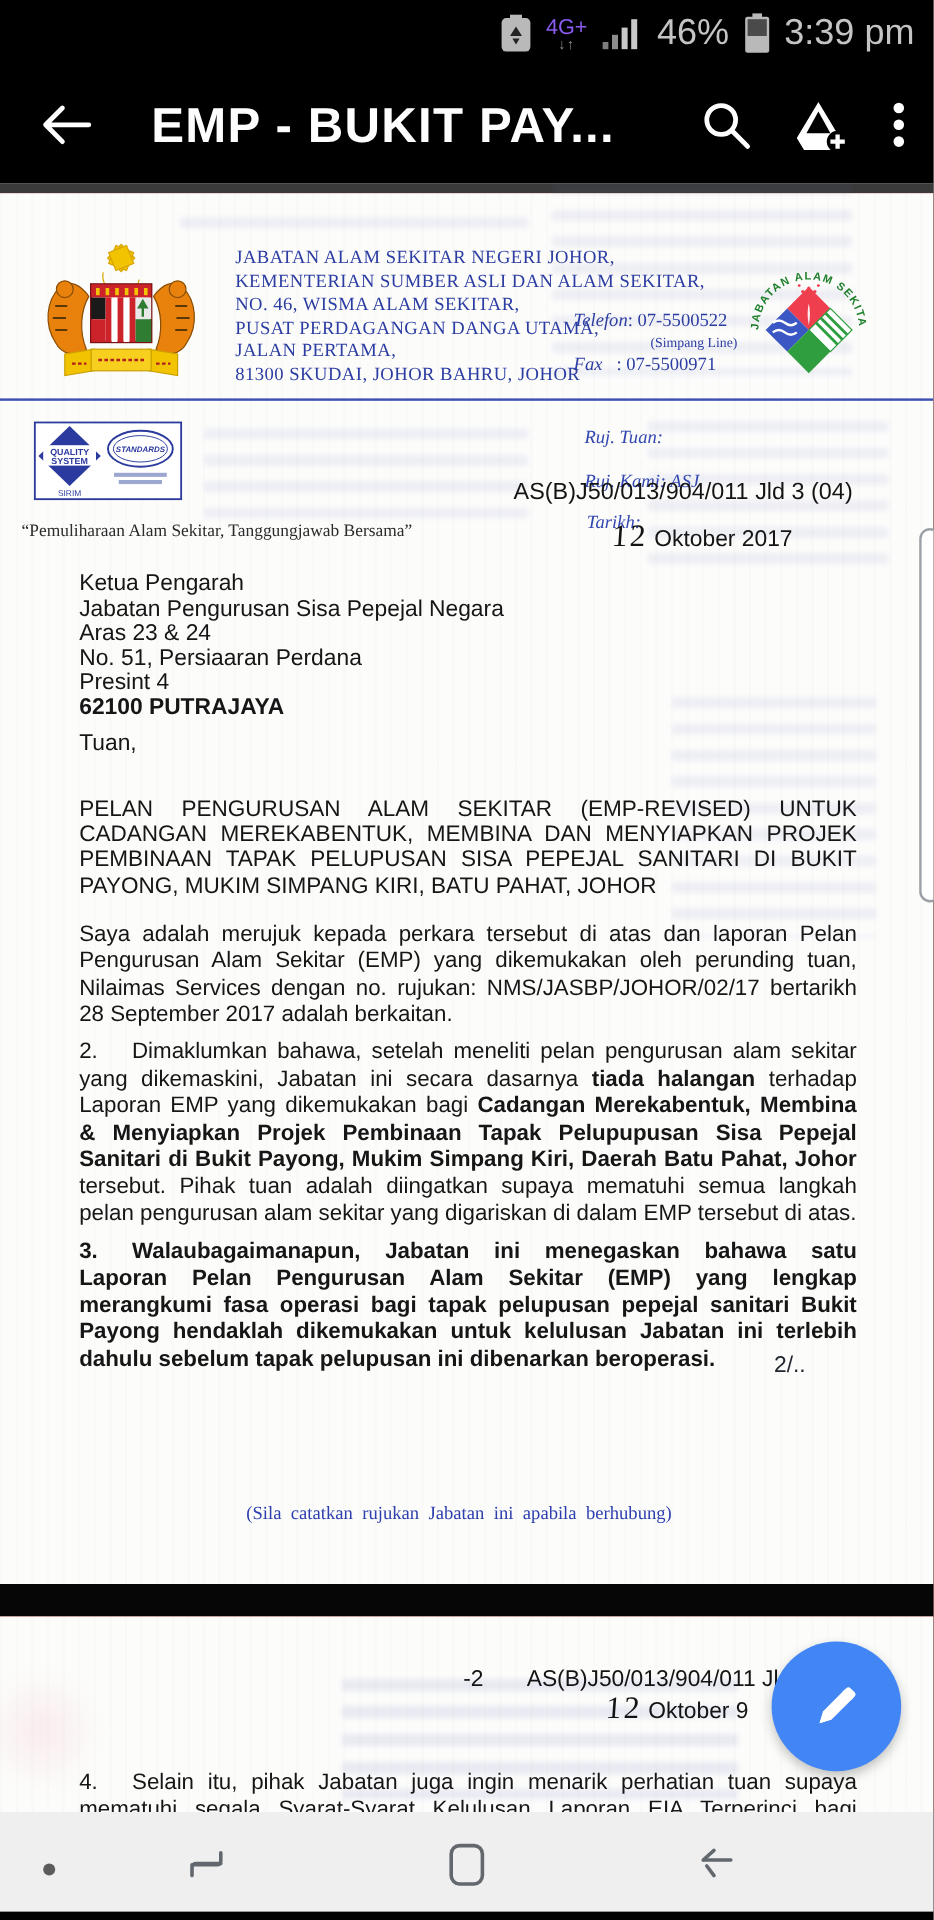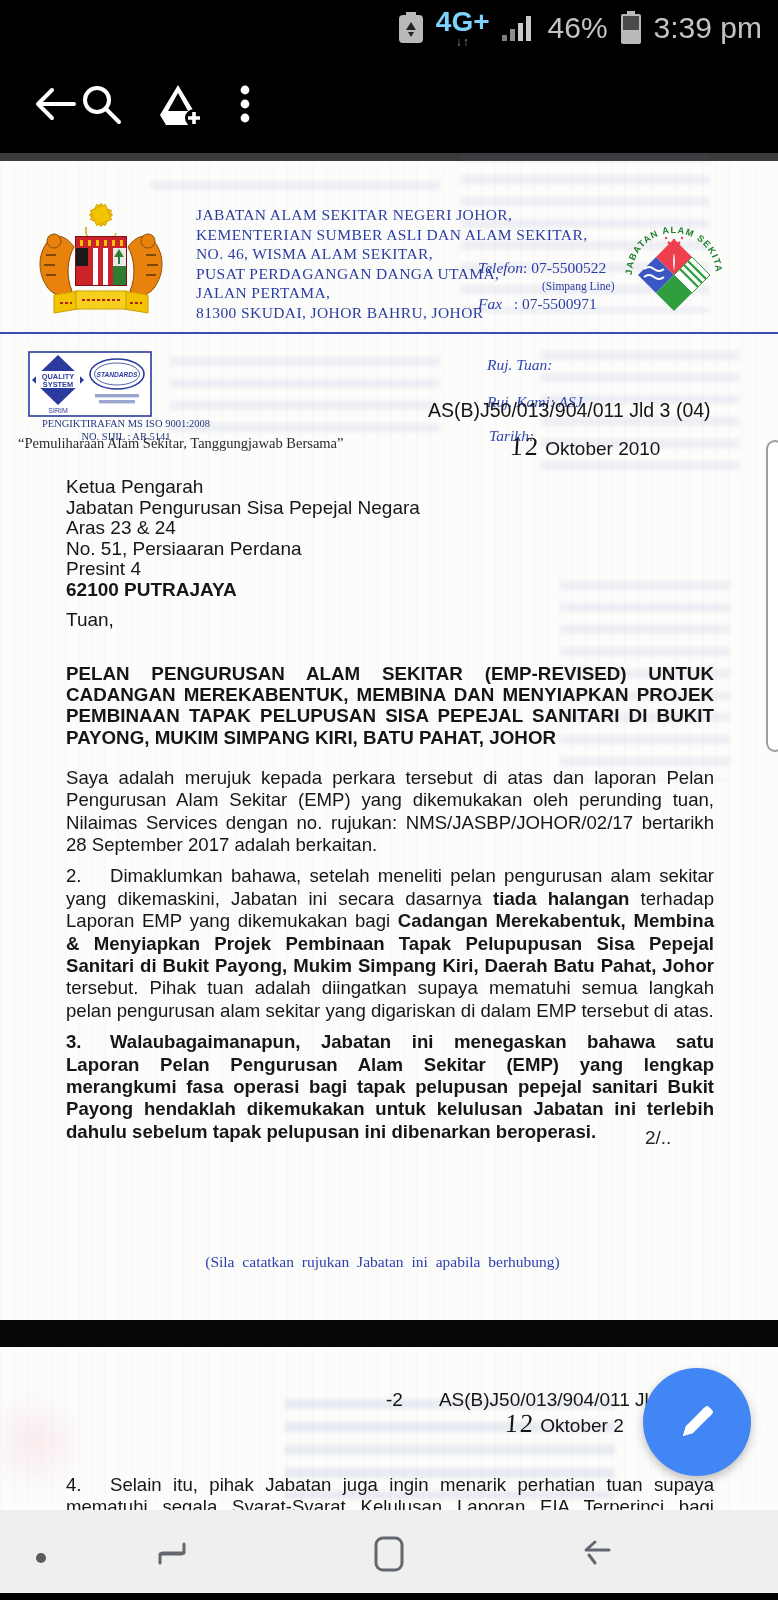--- a/index.html
+++ b/index.html
@@ -5,21 +5,21 @@
   html,body{margin:0;padding:0;background:#000;}
   .screen{position:relative;width:778px;height:1600px;overflow:hidden;background:#fff;
           font-family:"Liberation Sans",sans-serif;}
 
   
   .statusbar{position:absolute;top:0;left:0;width:778px;height:55px;background:#000;
              display:flex;align-items:center;justify-content:flex-end;gap:12px;
              padding-right:16px;box-sizing:border-box;color:#c4c4c4;}
   .statusbar .txt{font-size:30px;color:#c4c4c4;}
   .net-wrap{display:flex;flex-direction:column;align-items:center;line-height:1;}
-  .net-wrap .net{font-size:28px;font-weight:bold;color:#7dd3fc;}
+  .net-wrap .net{font-size:18px;font-weight:normal;color:#8b5cf6;}
   .net-wrap .arrows{font-size:12px;color:#8f8f8f;letter-spacing:1px;}
 
   
   .appbar{position:absolute;top:55px;left:0;width:778px;height:98px;background:#000;
           display:flex;align-items:center;color:#fff;}
   .appbar .back{margin-left:30px;width:48px;height:48px;flex:0 0 auto;}
   .apptitle{font-size:41px;font-weight:bold;letter-spacing:1px;margin-left:48px;
             flex:1 1 auto;white-space:nowrap;overflow:hidden;color:#fdfdfd;}
   .appbar .icon{width:46px;height:46px;margin-right:34px;flex:0 0 auto;}
   .darkstrip{position:absolute;top:153px;left:0;width:778px;height:8px;background:#3a3a3a;}
@@ -57,21 +57,21 @@
   .refnum{position:absolute;left:428px;top:238px;font-size:19.5px;color:#141414;white-space:nowrap;}
   .dateline{position:absolute;left:510px;top:271px;font-size:19px;color:#141414;white-space:nowrap;}
   .hand{font-family:"Liberation Serif",serif;font-size:26px;letter-spacing:2px;
         display:inline-block;transform:skewX(-4deg);}
 
   .letterbody{position:absolute;left:66px;top:316px;width:648px;color:#161616;
               font-size:18.6px;line-height:22.4px;}
   .recipient div{line-height:20.6px;font-size:19px;}
   .r-bold{font-weight:bold;}
   .salut{margin-top:8px;margin-bottom:12px;font-size:19px;}
-  .subject{font-weight:bold;text-align:justify;line-height:21.2px;font-size:18.8px;margin-bottom:19px;margin-top:32px;}
+  .subject{font-weight:normal;text-align:justify;line-height:21.2px;font-size:18.8px;margin-bottom:19px;margin-top:32px;}
   .para{text-align:justify;margin-bottom:9px;}
   .pnum{display:inline-block;width:44px;}
   .bold{font-weight:bold;}
   .marker{position:absolute;left:645px;top:966px;font-size:19px;color:#22262e;}
   .footnote{position:absolute;left:0;top:1092px;width:765px;text-align:center;
             font-family:"Liberation Serif",serif;font-size:15.5px;color:#2d3fae;word-spacing:4px;}
 
   
   .p2head{position:absolute;left:386px;top:42px;font-size:19px;color:#141414;white-space:nowrap;}
   .p2ref{margin-left:36px;}
@@ -133,20 +133,21 @@
       <rect x="1" y="3" width="20" height="30" rx="2" fill="#b9b9b9"></rect>
       <rect x="3" y="5" width="16" height="14" fill="#4a4a4a"></rect>
     </svg>
     <span class="txt">3:39 pm</span>
   </div>
 
   <div class="appbar">
     <svg class="back" viewBox="0 0 48 48">
       <path d="M44 24 H8 M22 10 L8 24 L22 38" stroke="#fff" stroke-width="4" fill="none" stroke-linecap="round" stroke-linejoin="round"></path>
     </svg>
+    <div class="apptitle">EMP - BUKIT PAY...</div>
     <svg class="icon" viewBox="0 0 46 46">
       <circle cx="19" cy="19" r="12" stroke="#fff" stroke-width="4" fill="none"></circle>
       <path d="M28 28 L41 41" stroke="#fff" stroke-width="4" stroke-linecap="round"></path>
     </svg>
     <svg class="icon" viewBox="0 0 46 46">
       <path d="M20 4 L38 34 L32 44 L8 44 L2 34 Z M20 12 L10 30 L30 30 Z" fill="#fff" fill-rule="evenodd"></path>
       <circle cx="36" cy="37" r="9" fill="#000"></circle>
       <path d="M36 31 v12 M30 37 h12" stroke="#fff" stroke-width="3.6"></path>
     </svg>
     <svg class="icon" style="width:14px;margin-right:22px" viewBox="0 0 14 46">
@@ -265,31 +266,27 @@
         <rect x="8" y="20" width="44" height="17" fill="#fff"></rect>
         <text x="30" y="28" text-anchor="middle" font-size="7.4" font-weight="bold" fill="#2b3a9e" font-family="Liberation Sans,sans-serif">QUALITY</text>
         <text x="30" y="36" text-anchor="middle" font-size="7.4" font-weight="bold" fill="#2b3a9e" font-family="Liberation Sans,sans-serif">SYSTEM</text>
         <text x="30" y="62" text-anchor="middle" font-size="7" fill="#2b3a9e" font-family="Liberation Sans,sans-serif">SIRIM</text>
         <ellipse cx="89" cy="23" rx="27" ry="15" fill="#fff" stroke="#2b3a9e" stroke-width="1.6"></ellipse>
         <ellipse cx="89" cy="23" rx="22.5" ry="11" fill="none" stroke="#2b3a9e" stroke-width=".8"></ellipse>
         <text x="89" y="26" text-anchor="middle" font-size="6.6" font-weight="bold" font-style="italic" fill="#2b3a9e" font-family="Liberation Sans,sans-serif">STANDARDS</text>
         <rect x="67" y="43" width="44" height="3.4" fill="#8a97c9" opacity=".85"></rect>
         <rect x="71" y="49" width="36" height="3.4" fill="#8a97c9" opacity=".85"></rect>
       </svg>
-      <div class="isolines">
-        <div>PENGIKTIRAFAN MS ISO 9001:2008</div>
-        <div>NO. SIJIL : AR 5141</div>
-      </div>
       <div class="motto">“Pemuliharaan Alam Sekitar, Tanggungjawab Bersama”</div>
 
       <div class="ruj rujtuan">Ruj. Tuan:</div>
       <div class="ruj rujkami">Ruj. Kami: ASJ</div>
       <div class="refnum">AS(B)J50/013/904/011 Jld 3 (04)</div>
       <div class="ruj tarikh">Tarikh:</div>
-      <div class="dateline"><span class="hand">12</span><span> Oktober 2010</span></div>
+      <div class="dateline"><span class="hand">12</span><span> Oktober 2017</span></div>
 
       <div class="letterbody">
         <div class="recipient">
           <div>Ketua Pengarah</div>
           <div>Jabatan Pengurusan Sisa Pepejal Negara</div>
           <div>Aras 23 &amp; 24</div>
           <div>No. 51, Persiaaran Perdana</div>
           <div>Presint 4</div>
           <div class="r-bold">62100 PUTRAJAYA</div>
         </div>
@@ -303,21 +300,21 @@
       <div class="marker">2/..</div>
       <div class="footnote">(Sila catatkan rujukan Jabatan ini apabila berhubung)</div>
     </div>
 
     <div class="pagebreak"></div>
 
     <div class="page page2">
       <div class="smudge" style="left:-10px;top:40px;width:90px;height:110px"></div>
       <div class="ghost2" style="left:285px;top:52px;width:330px;height:100px;transform:scaleX(-1)"></div>
       <div class="p2head"><span>-2</span><span class="p2ref">AS(B)J50/013/904/011 Jld 3</span></div>
-      <div class="p2date"><span class="hand">12</span><span> Oktober 2</span></div>
+      <div class="p2date"><span class="hand">12</span><span> Oktober 9</span></div>
       <div class="p2body"><span class="pnum">4.</span><span>Selain itu, pihak Jabatan juga ingin menarik perhatian tuan supaya mematuhi segala Syarat-Syarat Kelulusan Laporan EIA Terperinci bagi </span><span class="ital">Proposed</span></div>
     </div>
   </div>
 
   <div class="scrollthumb"></div>
 
   <div class="fab" style="top:1368px;left:643px;">
     <svg width="44" height="44" viewBox="0 0 44 44">
       <path d="M8 36 L11 26 L29 8 L36 15 L18 33 Z" fill="#fff"></path>
       <path d="M31 6 L34 3 Q36 1 38 3 L41 6 Q43 8 41 10 L38 13 Z" fill="#fff" transform="translate(-4 4)"></path>

